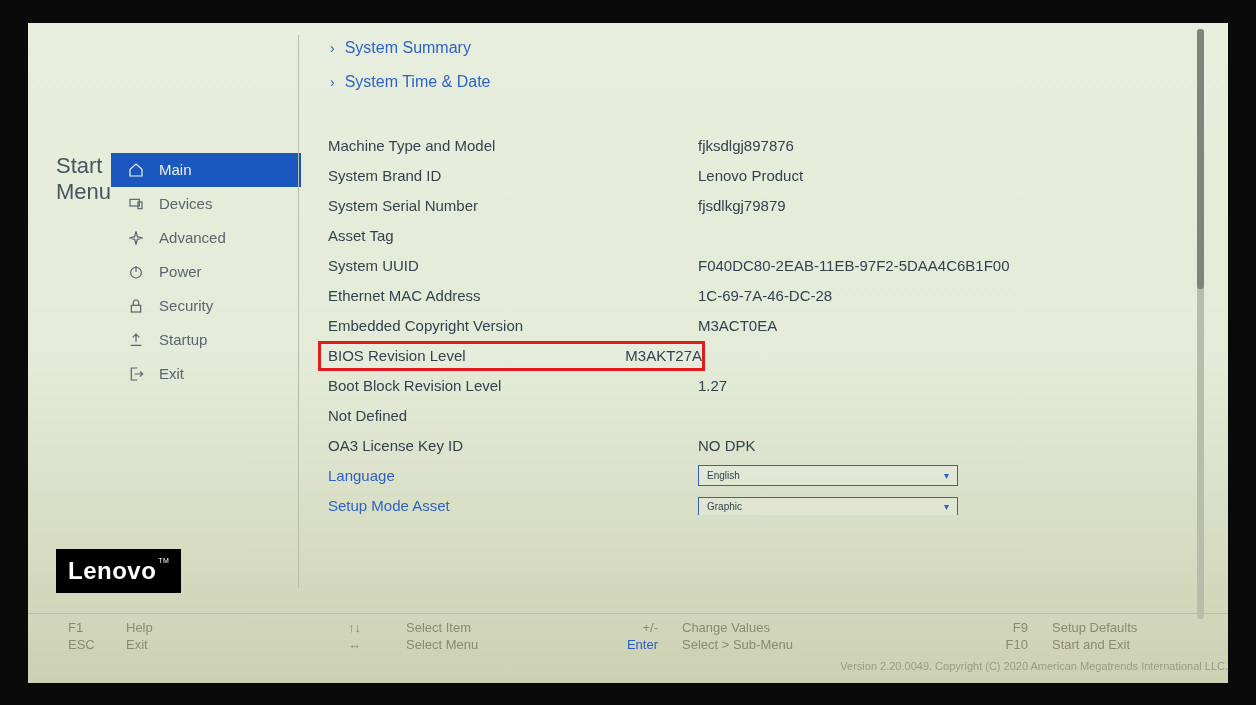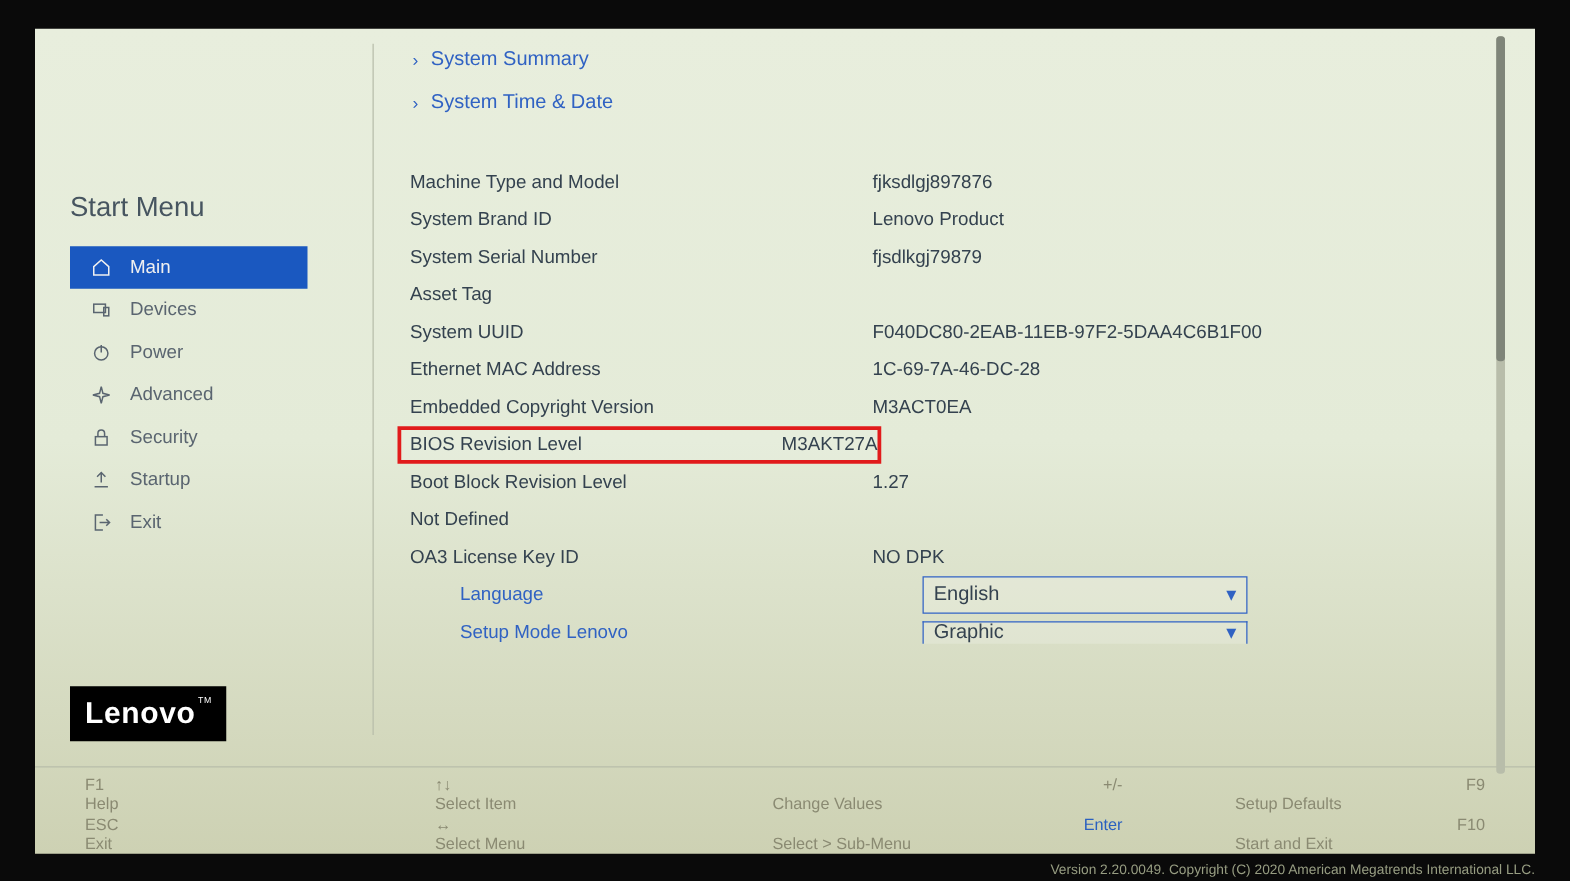--- a/index.html
+++ b/index.html
@@ -23,21 +23,21 @@
 }
 .body-area {
   display: flex;
   flex: 1;
   min-height: 0;
 }
 .sidebar {
   width: 250px;
   padding: 130px 0 0 28px;
   display: flex;
-  flex-direction: column;
+  flex-direction: row;
   position: relative;
 }
 .start-menu-title {
   font-size: 22px;
   color: #475560;
   font-weight: 400;
   margin-bottom: 18px;
 }
 .menu {
   list-style: none;
@@ -114,30 +114,30 @@
 .row.highlight {
   border: 3px solid #e11b1b;
   margin-left: -10px;
   padding-left: 7px;
   height: 30px;
   width: 387px;
   background: rgba(255,255,255,0.1);
 }
 .row.highlight .label { width: 345px; }
 .row.highlight .value { }
-.row.setting .label { color: #3062c3; margin-left: 40px; }
+.row.setting .label { color: #3062c3; }
 .selectbox {
   border: 1px solid #3062c3;
   color: #34424f;
   padding: 4px 8px;
   width: 260px;
   display: flex;
   justify-content: space-between;
   align-items: center;
-  font-size: 16px;
+  font-size: 10px;
   background: rgba(255,255,255,0.2);
   text-align: center;
 }
 .selectbox .arrow { color: #3062c3; }
 .content .row:last-child .selectbox { height: 18px; overflow: hidden; border-bottom: none;}
 .scrollbar {
   position: absolute;
   right: 24px;
   top: 6px;
   width: 7px;
@@ -163,21 +163,21 @@
 }
 .footer-keys {
   display: flex;
   padding: 6px 40px 0 40px;
 }
 .fcol { display: flex; flex-direction: column; gap: 2px; font-size: 13px; }
 .fcol.a { width: 250px; }
 .fcol.b { width: 300px; padding-left: 30px;}
 .fcol.c { width: 280px; }
 .fcol.d { width: 200px; margin-left: auto;}
-.fkey { display: flex; gap: 0; flex-direction: column; }
+.fkey { display: flex; gap: 24px; }
 .fkey .k { color: #8a8a72; min-width: 34px; }
 .fkey .l { color: #8a8a72; }
 .fkey.c .k { min-width: 40px; text-align:right;}
 .fkey.c .l { }
 .fkey.enter .k { color: #2960c0;}
 .copyright {
   text-align: right;
   font-size: 11px;
   color: #979d82;
   margin-top: 8px;
@@ -205,33 +205,33 @@
             <svg viewBox="0 0 24 24">
                 <rect x="3" y="5" width="14" height="10"></rect>
                 <rect x="15" y="9" width="6" height="10"></rect>
               </svg>
           </span>
           <span>Devices</span>
         </li>
         <li>
           <span class="icon">
             <svg viewBox="0 0 24 24">
+                <path d="M12 2 L14 10 L22 12 L14 14 L12 22 L10 14 L2 12 L10 10 Z"></path>
+              </svg>
+          </span>
+          <span>Advanced</span>
+        </li>
+        <li>
+          <span class="icon">
+            <svg viewBox="0 0 24 24">
                 <circle cx="12" cy="13" r="8"></circle>
                 <line x1="12" y1="3" x2="12" y2="12"></line>
               </svg>
           </span>
           <span>Power</span>
-        </li>
-        <li>
-          <span class="icon">
-            <svg viewBox="0 0 24 24">
-                <path d="M12 2 L14 10 L22 12 L14 14 L12 22 L10 14 L2 12 L10 10 Z"></path>
-              </svg>
-          </span>
-          <span>Advanced</span>
         </li>
         <li>
           <span class="icon">
             <svg viewBox="0 0 24 24">
                 <rect x="5" y="11" width="14" height="10"></rect>
                 <path d="M8 11 V7 a4 4 0 0 1 8 0 V11"></path>
               </svg>
           </span>
           <span>Security</span>
         </li>
@@ -314,21 +314,21 @@
           <span class="value">NO DPK</span>
         </div>
         <div class="row setting">
           <span class="label">Language</span>
           <div class="selectbox">
             <span>English</span>
             <span class="arrow">▾</span>
           </div>
         </div>
         <div class="row setting">
-          <span class="label">Setup Mode Lenovo</span>
+          <span class="label">Setup Mode Asset</span>
           <div class="selectbox">
             <span>Graphic</span>
             <span class="arrow">▾</span>
           </div>
         </div>
       </div>
     </div>
 
     <div class="scrollbar">
       <div class="thumb"></div>

